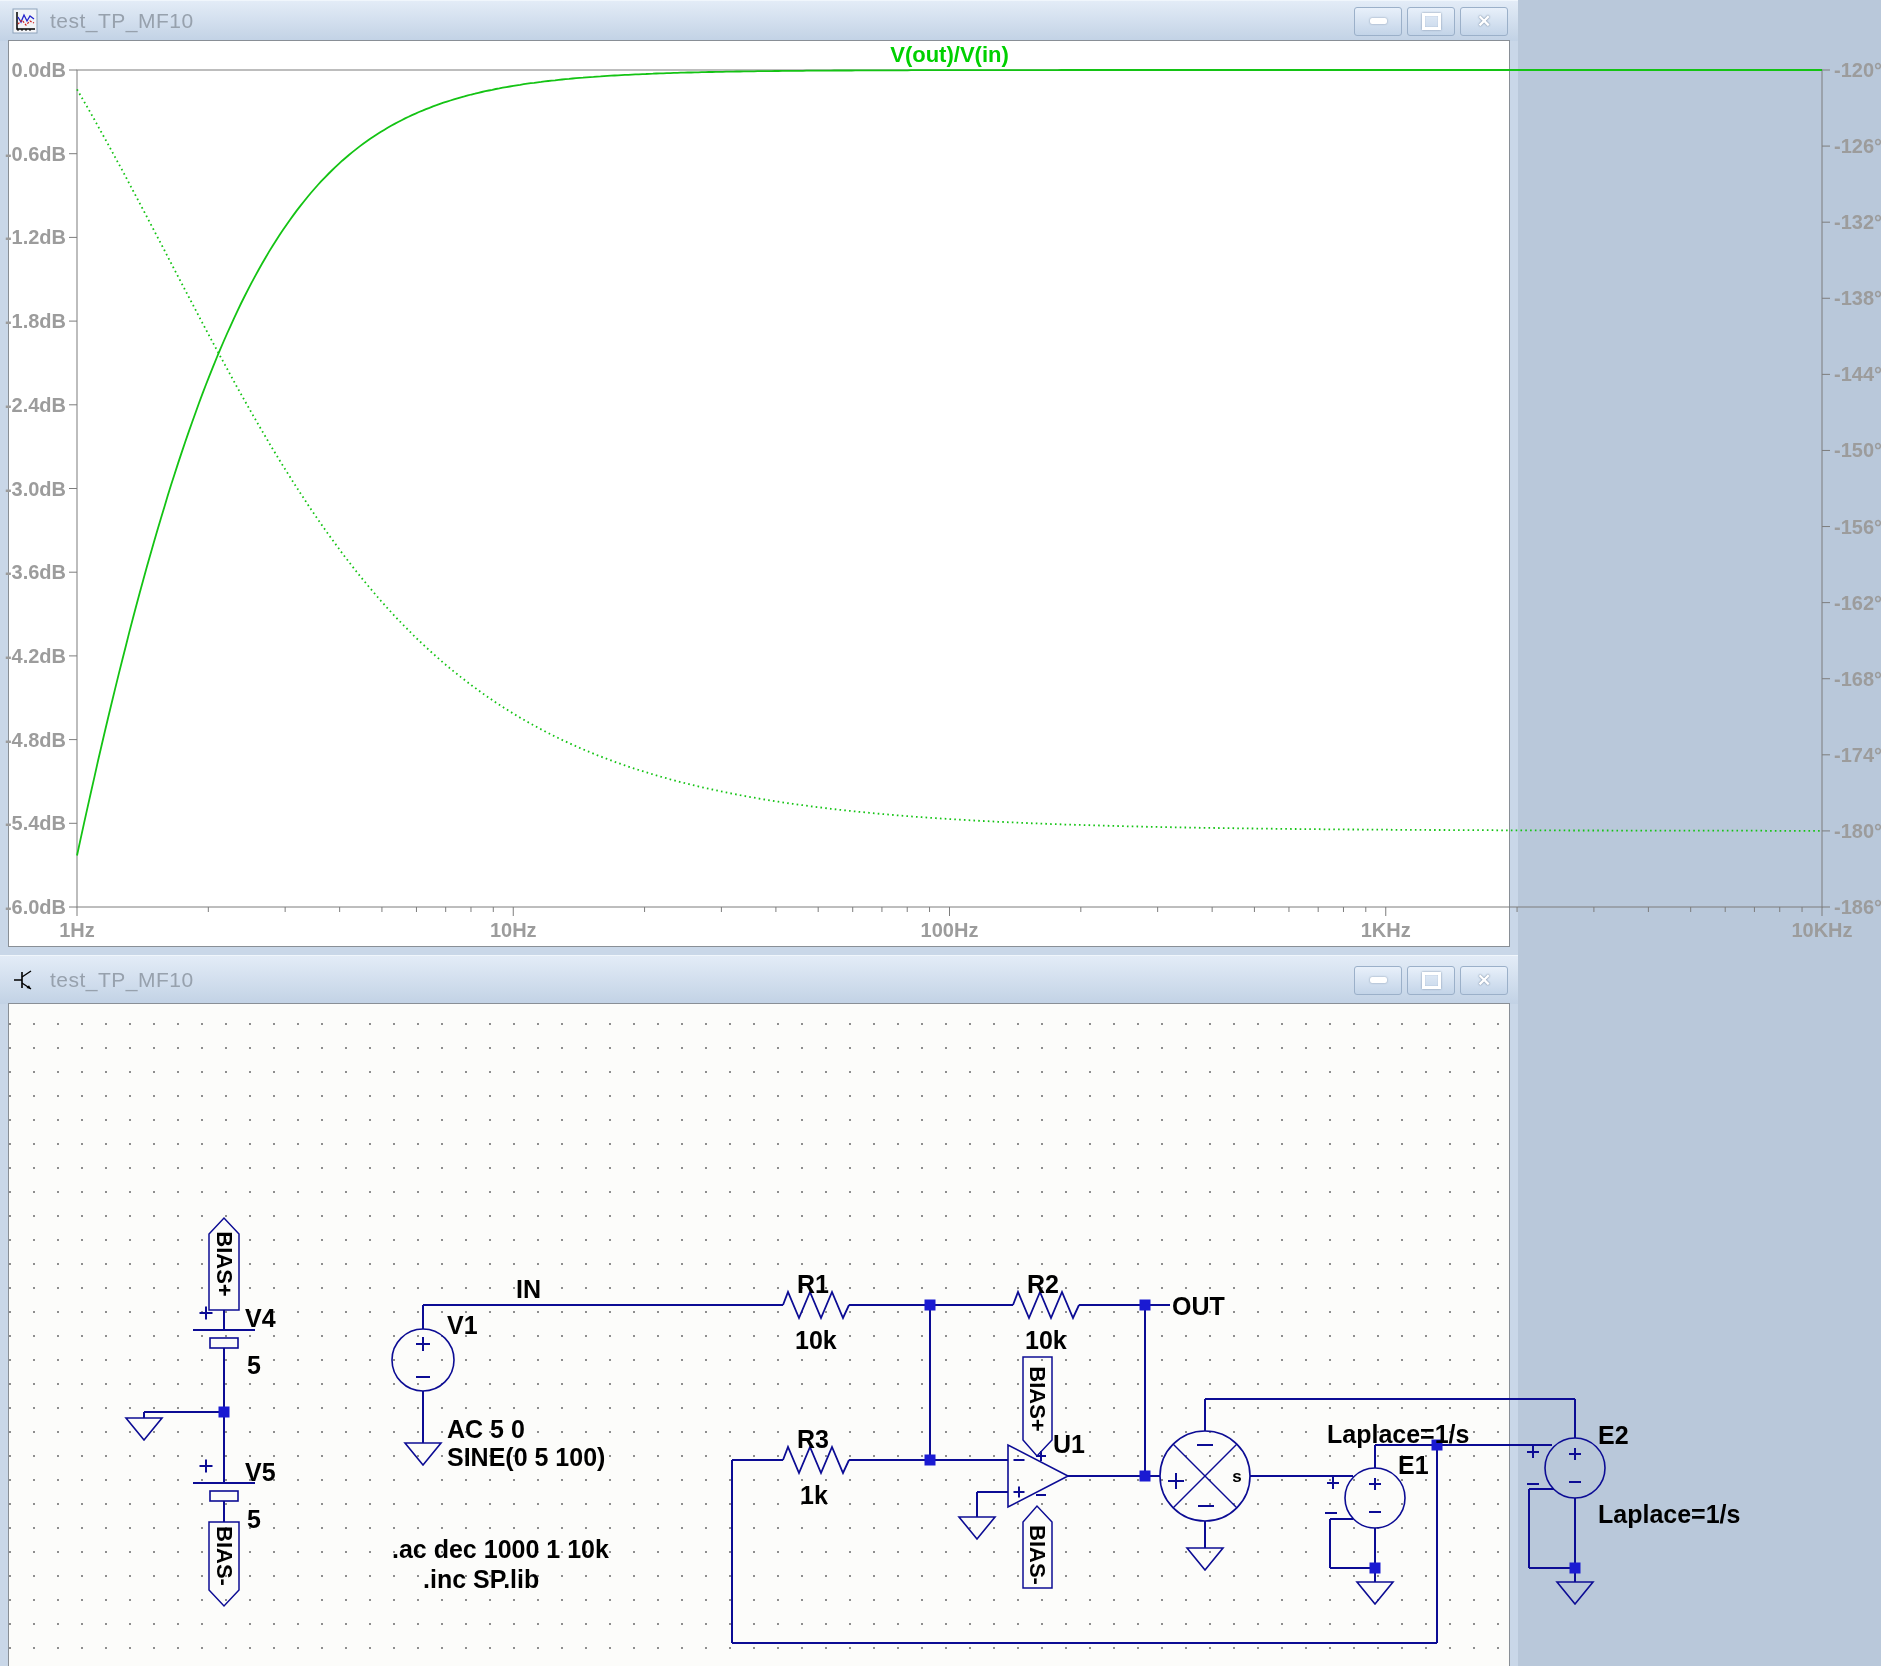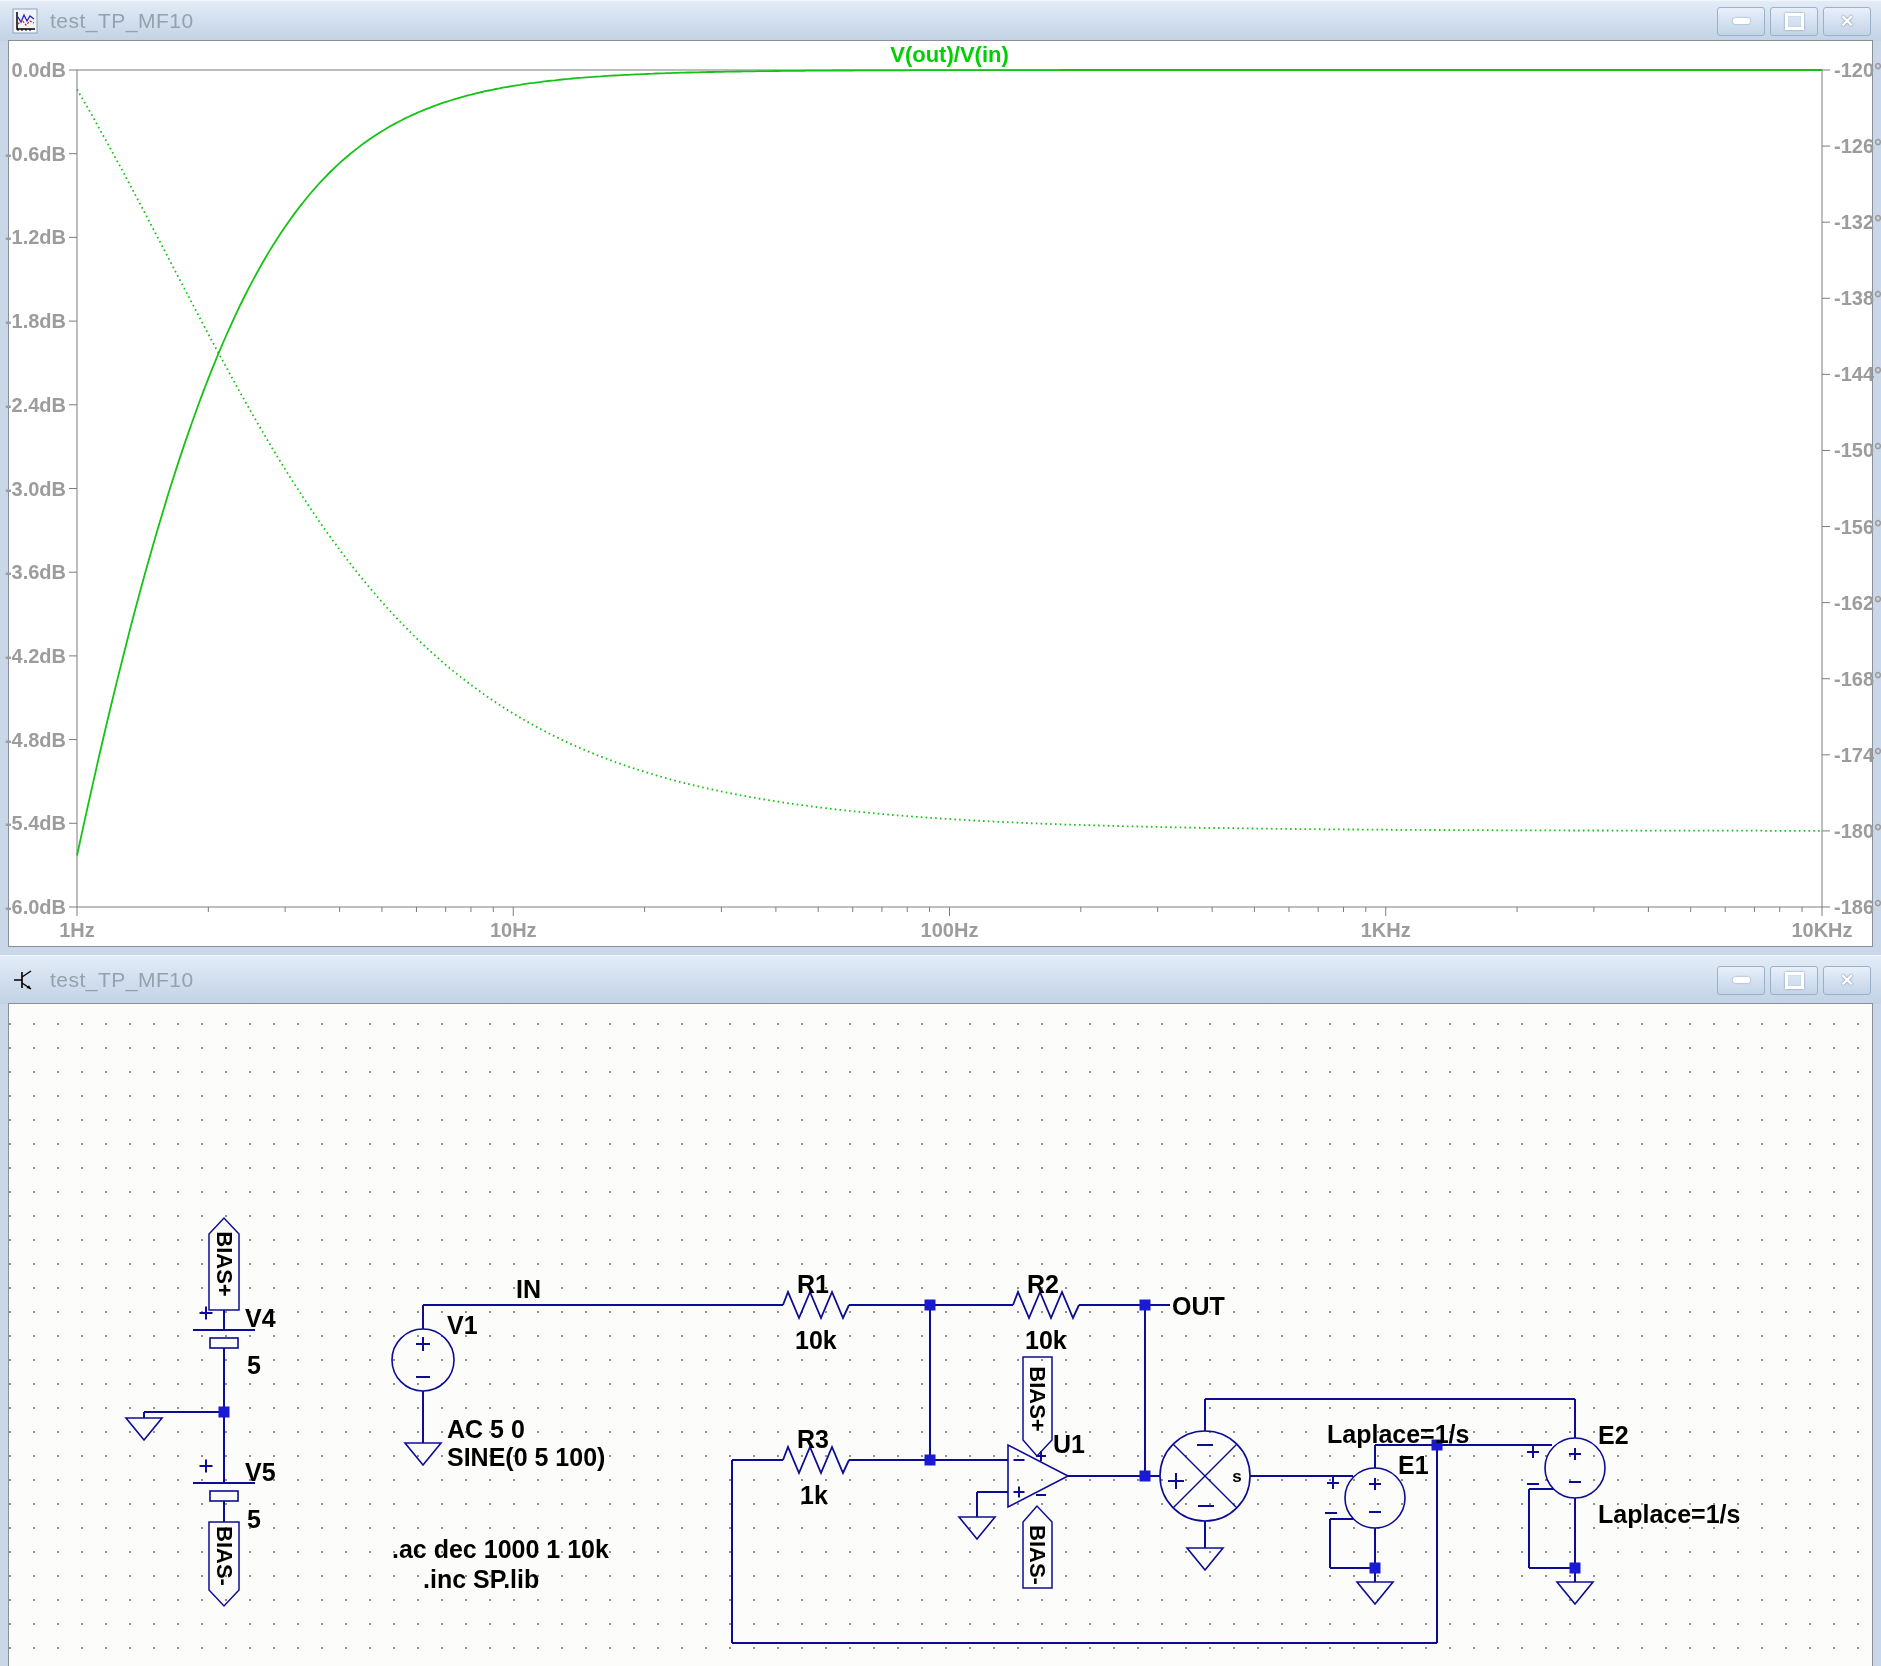--- a/index.html
+++ b/index.html
@@ -1,17 +1,17 @@
 <!DOCTYPE html>
 <html><head>
 <meta charset="utf-8">
 <style>
   html,body{margin:0;padding:0;background:#b9c8da;font-family:"Liberation Sans",sans-serif;}
   body{width:1881px;height:1666px;position:relative;overflow:hidden;}
-  .window{position:absolute;left:0;width:1881px;background:#c9d7e8;}
+  .window{position:absolute;left:0;width:1518px;background:#c9d7e8;}
   #win-plot{top:0;height:955px;border-bottom:1px solid #7e92a8;}
   #win-sch{top:955px;height:711px;}
   .titlebar{position:absolute;left:0;top:0;right:0;display:flex;align-items:center;
     background:linear-gradient(#e3ecf7,#c2d2e5);border-top:1px solid #f0f6fc;}
   #win-plot .titlebar{height:40px;}
   #win-sch .titlebar{height:48px;}
   .wicon{margin-left:12px;margin-right:12px;display:flex;align-items:center;}
   .wtitle{color:#97a1ad;font-size:21px;letter-spacing:0.5px;}
   .wbtns{margin-left:auto;margin-right:10px;display:flex;}
   .wbtn{width:46px;height:27px;margin-left:5px;border:1px solid #9bb0c9;border-radius:3px;

